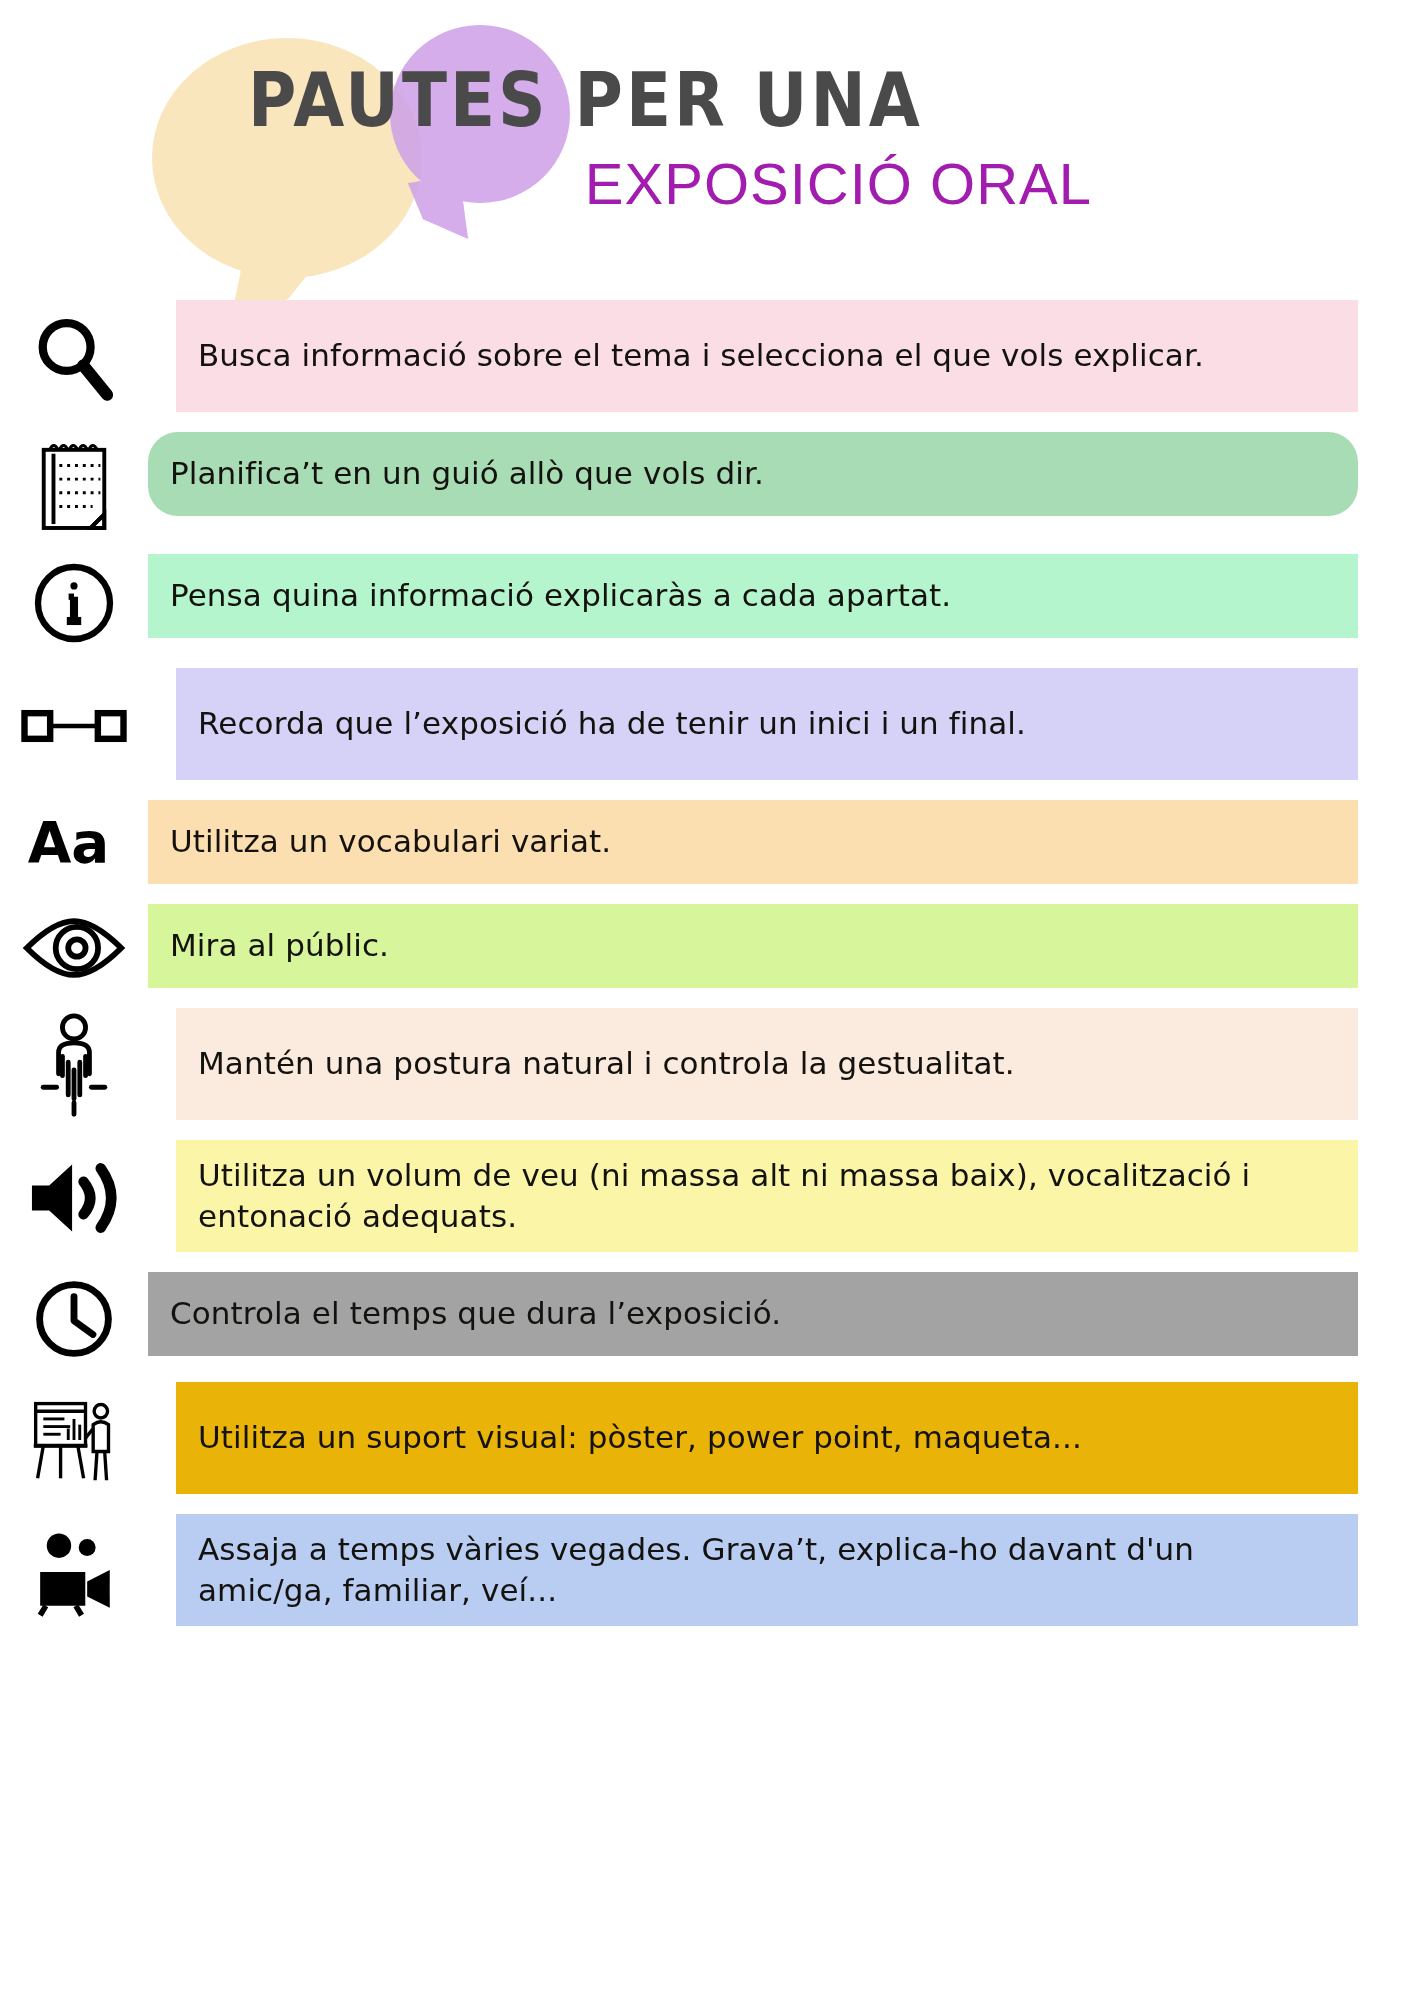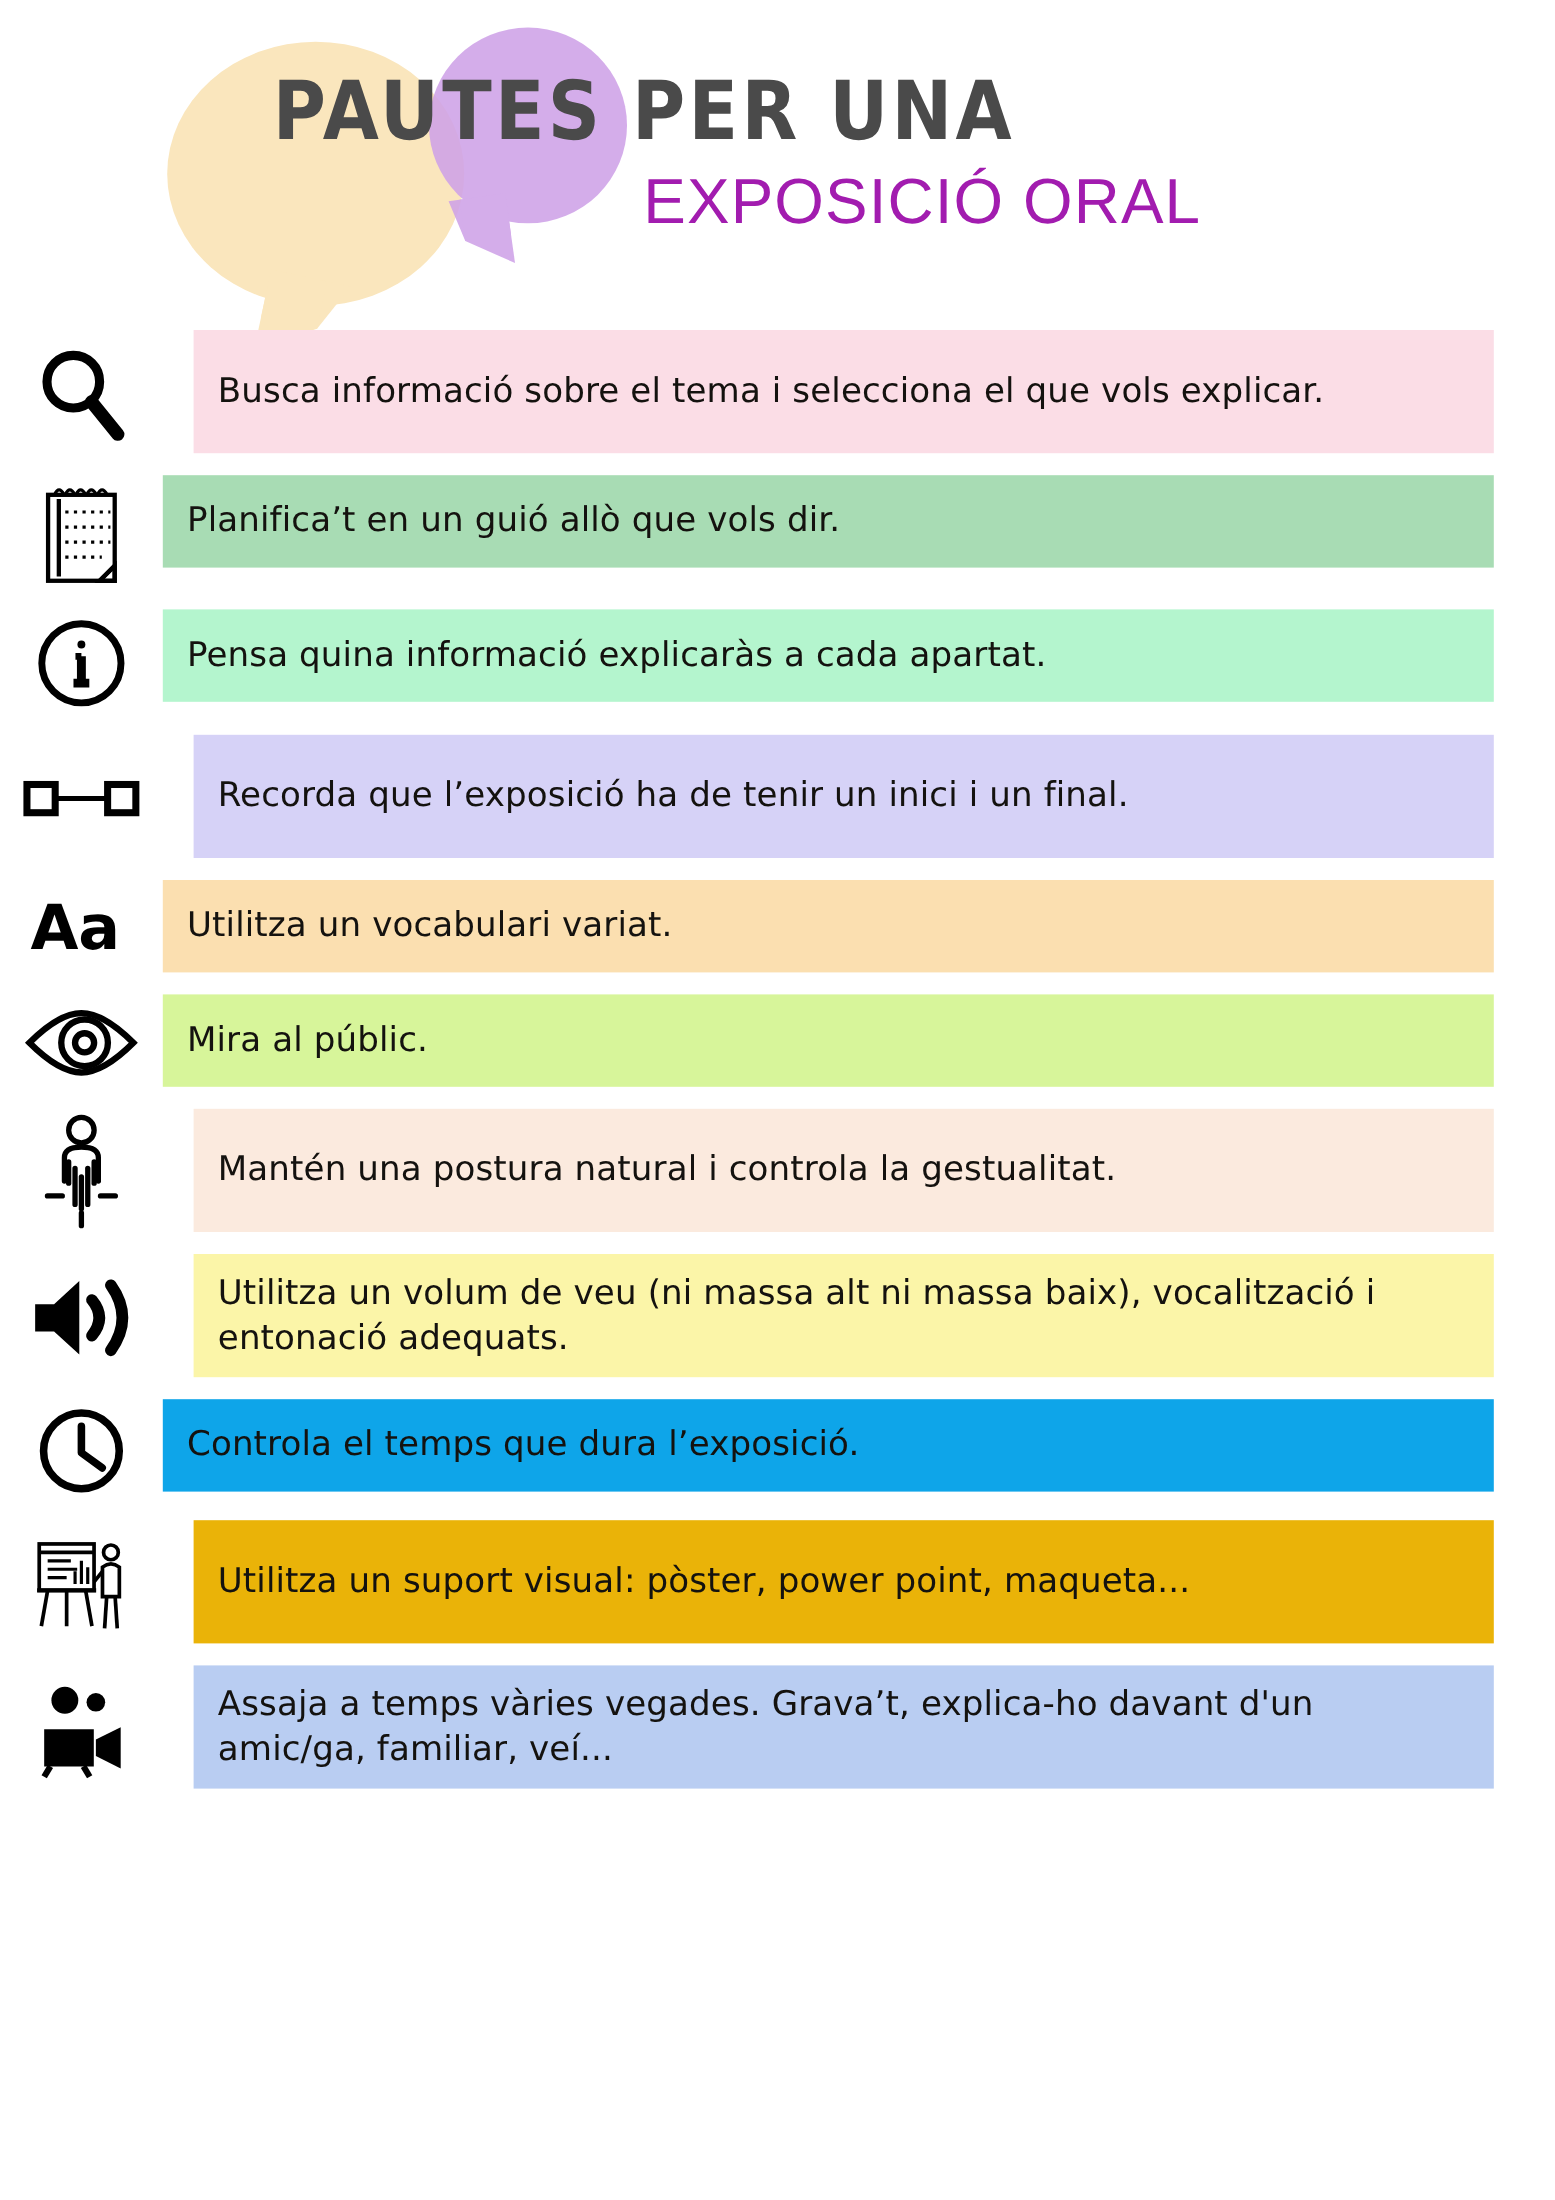--- a/index.html
+++ b/index.html
@@ -172,21 +172,21 @@
       <path d="M48 14 q4 -9 9 0" stroke-width="3"></path>
       <path d="M58 14 q4 -9 9 0" stroke-width="3"></path>
       <line x1="28" y1="30" x2="70" y2="30" stroke-dasharray="3 5" stroke-width="3"></line>
       <line x1="28" y1="44" x2="70" y2="44" stroke-dasharray="3 5" stroke-width="3"></line>
       <line x1="28" y1="58" x2="70" y2="58" stroke-dasharray="3 5" stroke-width="3"></line>
       <line x1="28" y1="72" x2="62" y2="72" stroke-dasharray="3 5" stroke-width="3"></line>
       <path d="M60 94 L74 94 L74 80 Z" stroke-width="4"></path>
       <line x1="60" y1="94" x2="74" y2="80"></line>
     </svg>
       </div>
-      <div class="bar" style="background: rgb(168, 220, 180);">
+      <div class="bar" style="background: rgb(168, 220, 180); border-radius: 30px;">
         <div class="bar-text">Planifica’t en un guió allò que vols dir.</div>
       </div>
     </div>
     <div class="row">
       <div class="icon-cell">
         <svg width="90" height="90" viewBox="0 0 100 100" fill="none" stroke="#000" stroke-width="7">
       <circle cx="50" cy="50" r="40"></circle>
       <circle cx="50" cy="31" r="4" fill="#000" stroke="none"></circle>
       <path d="M50 43 L50 70" stroke-width="9" stroke-linecap="butt"></path>
       <path d="M42 70 L58 70" stroke-width="9"></path>
@@ -261,21 +261,21 @@
         <div class="bar-text">Utilitza un volum de veu (ni massa alt ni massa baix), vocalització i entonació adequats.</div>
       </div>
     </div>
     <div class="row">
       <div class="icon-cell">
         <svg width="86" height="86" viewBox="0 0 100 100" fill="none" stroke="#000" stroke-width="8">
       <circle cx="50" cy="50" r="40"></circle>
       <path d="M50 24 L50 52 L72 68" stroke-width="8" stroke-linecap="round" stroke-linejoin="round"></path>
     </svg>
       </div>
-      <div class="bar" style="background: #0ea5e9;">
+      <div class="bar" style="background: #a3a3a3;">
         <div class="bar-text">Controla el temps que dura l’exposició.</div>
       </div>
     </div>
     <div class="row h-tall">
       <div class="icon-cell">
         <svg width="96" height="92" viewBox="0 0 100 96" fill="none" stroke="#000" stroke-width="3.5">
       <rect x="10" y="10" width="52" height="44"></rect>
       <line x1="10" y1="18" x2="62" y2="18"></line>
       <line x1="18" y1="26" x2="40" y2="26" stroke-width="3"></line>
       <line x1="18" y1="34" x2="46" y2="34" stroke-width="3"></line>

